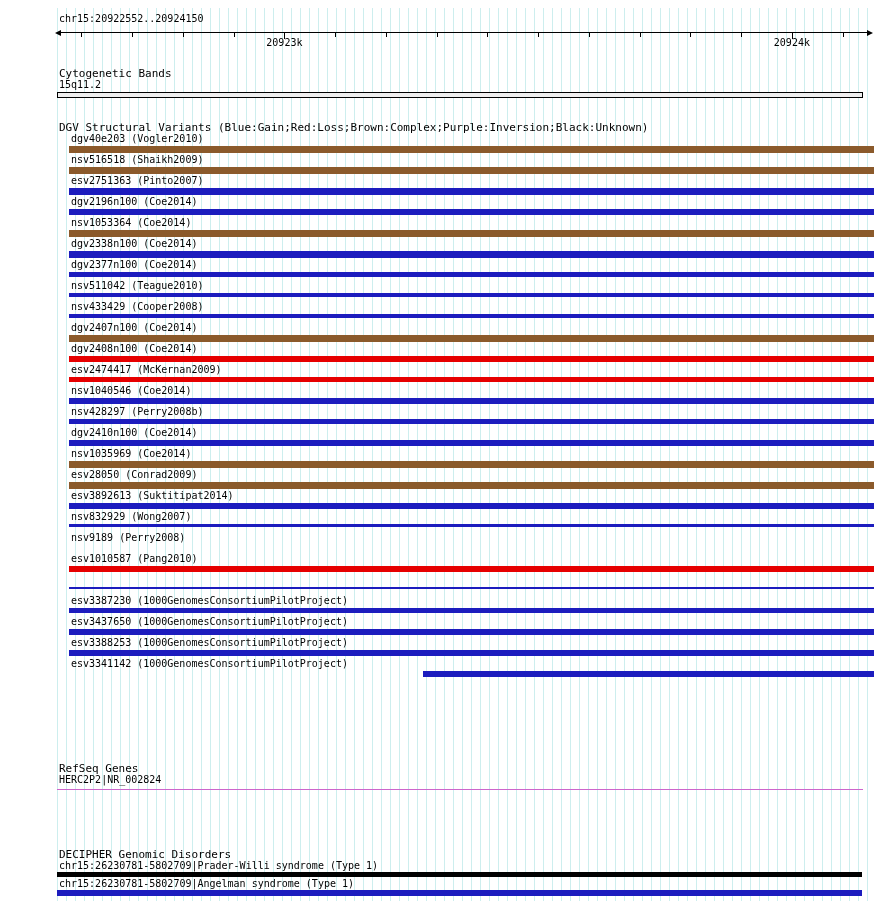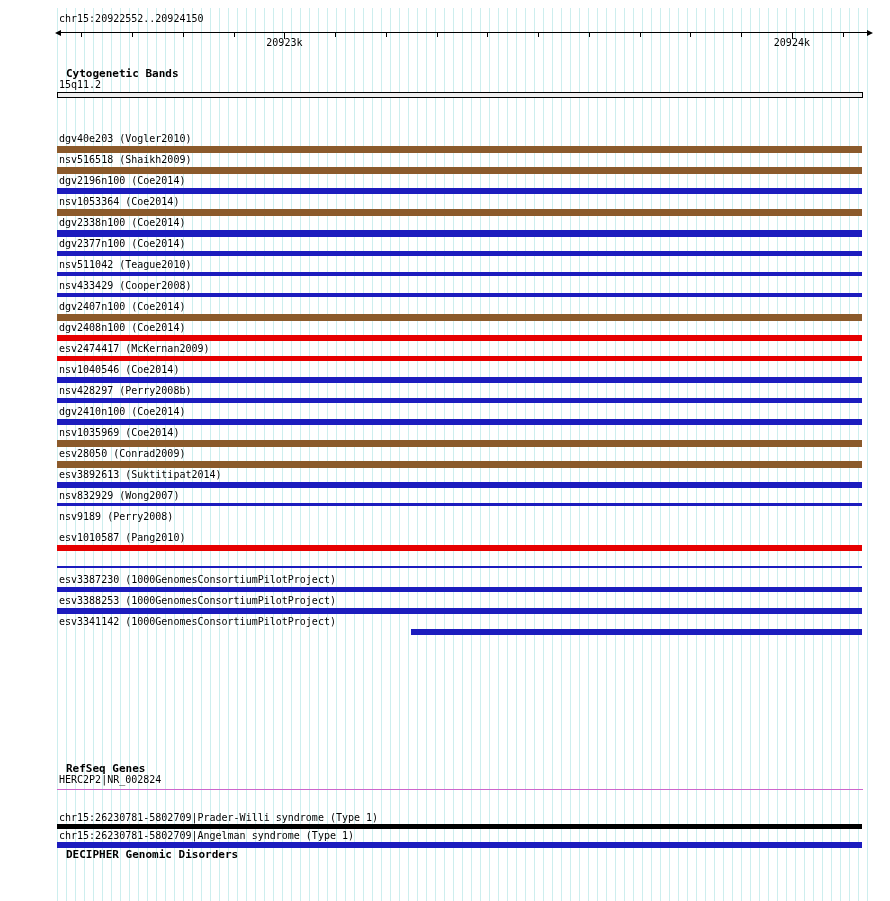--- a/index.html
+++ b/index.html
@@ -8,29 +8,29 @@
   .grid{position:absolute;left:57px;top:8px;width:811px;bottom:0}
   .region-label{position:absolute;left:59px;top:13px;white-space:pre}
   .ruler{position:absolute;left:0;top:29px;width:890px;height:22px}
   .ruler-line{position:absolute;left:57px;top:3px;width:812px;height:1px;background:#000}
   .arrow{position:absolute;width:0;height:0;border-top:3px solid transparent;border-bottom:3px solid transparent;top:1px}
   .arrow-left{left:55px;border-right:6px solid #000}
   .arrow-right{left:867px;border-left:6px solid #000}
   .tick{position:absolute;top:4px;width:1px;height:4px;background:#000}
   .tick.major{height:6px}
   .tick-label{position:absolute;top:8px;transform:translateX(-50%);white-space:pre}
-  .sec-header{position:absolute;left:66px;font-weight:bold;font-size:11px;white-space:pre}
+  .sec-header{position:absolute;left:59px;font-weight:normal;font-size:11px;white-space:pre}
   .plain-label{position:absolute;left:59px;white-space:pre}
   .cyto-band{position:absolute;left:57px;top:92px;width:806px;height:6px;background:#eeeeee;border:1px solid #000;box-sizing:border-box}
   .gene-line{position:absolute;left:57px;top:789px;width:806px;height:1px}
-  #dgv-tracks{position:absolute;left:0;top:133px;width:824px}
+  #dgv-tracks{position:absolute;left:12px;top:133px;width:824px}
   .trow{position:relative;height:21px}
   .tlabel{position:absolute;left:59px;top:0;line-height:12px;white-space:pre}
   .tbar{position:absolute;top:13px}
-  #decipher-tracks{position:absolute;left:0;top:812px;width:748px}
+  #decipher-tracks{position:absolute;left:0;top:860px;width:748px}
   .drow{position:relative;height:18px}
   .dlabel{position:absolute;left:59px;top:0;line-height:12px;white-space:pre}
   .dbar{position:absolute;top:12px}
 </style>
 </head>
 <body>
 
 <div class="canvas">
   <div class="grid" id="grid" style="background: repeating-linear-gradient(to right, rgb(205, 238, 238) 0px, rgb(205, 238, 238) 1px, transparent 1px, transparent 9px);"></div>
 
@@ -57,28 +57,33 @@
       <div class="tick major" style="left: 791.9px;"></div>
       <div class="tick" style="left: 842.6px;"></div>
       <div class="tick-label" style="left: 284.4px;">20923k</div>
       <div class="tick-label" style="left: 791.9px;">20924k</div>
     </div>
 
   <div class="sec-header" style="top:67px">Cytogenetic Bands</div>
   <div class="plain-label" style="top:79px">15q11.2</div>
   <div class="cyto-band"></div>
 
+  <div class="sec-header" style="top:121px">DGV Structural Variants (Blue:Gain;Red:Loss;Brown:Complex;Purple:Inversion;Black:Unknown)</div>
   <div id="dgv-tracks">
       <div class="trow">
         <div class="tlabel">dgv40e203 (Vogler2010)</div>
         <div class="tbar" style="left: 57px; width: 805px; height: 7px; background: rgb(139, 90, 43);"></div>
       </div>
       <div class="trow">
         <div class="tlabel">nsv516518 (Shaikh2009)</div>
         <div class="tbar" style="left: 57px; width: 805px; height: 7px; background: rgb(139, 90, 43);"></div>
+      </div>
+      <div class="trow">
+        <div class="tlabel">esv2751363 (Pinto2007)</div>
+        <div class="tbar" style="left: 57px; width: 805px; height: 7px; background: rgb(28, 28, 190);"></div>
       </div>
       <div class="trow">
         <div class="tlabel">dgv2196n100 (Coe2014)</div>
         <div class="tbar" style="left: 57px; width: 805px; height: 6px; background: rgb(28, 28, 190);"></div>
       </div>
       <div class="trow">
         <div class="tlabel">nsv1053364 (Coe2014)</div>
         <div class="tbar" style="left: 57px; width: 805px; height: 7px; background: rgb(139, 90, 43);"></div>
       </div>
       <div class="trow">
@@ -145,20 +150,24 @@
         <div class="tbar" style="left: 57px; width: 805px; height: 6px; background: rgb(230, 0, 0);"></div>
       </div>
       <div class="trow">
         <div class="tbar" style="left: 57px; width: 805px; height: 2px; background: rgb(28, 28, 190);"></div>
       </div>
       <div class="trow">
         <div class="tlabel">esv3387230 (1000GenomesConsortiumPilotProject)</div>
         <div class="tbar" style="left: 57px; width: 805px; height: 5px; background: rgb(28, 28, 190);"></div>
       </div>
       <div class="trow">
+        <div class="tlabel">esv3437650 (1000GenomesConsortiumPilotProject)</div>
+        <div class="tbar" style="left: 57px; width: 805px; height: 6px; background: rgb(28, 28, 190);"></div>
+      </div>
+      <div class="trow">
         <div class="tlabel">esv3388253 (1000GenomesConsortiumPilotProject)</div>
         <div class="tbar" style="left: 57px; width: 805px; height: 6px; background: rgb(28, 28, 190);"></div>
       </div>
       <div class="trow">
         <div class="tlabel">esv3341142 (1000GenomesConsortiumPilotProject)</div>
         <div class="tbar" style="left: 411px; width: 451px; height: 6px; background: rgb(28, 28, 190);"></div>
       </div>
     </div>
 
   <div class="sec-header" style="top:762px">RefSeq Genes</div>

